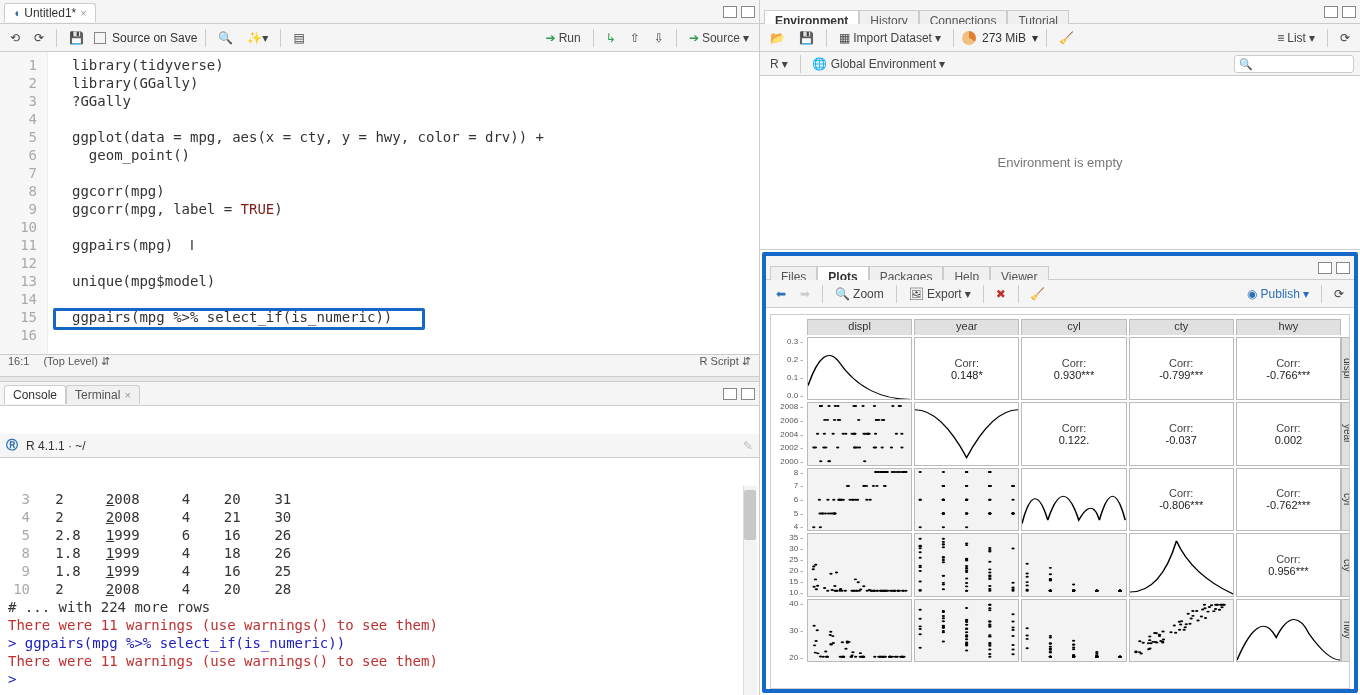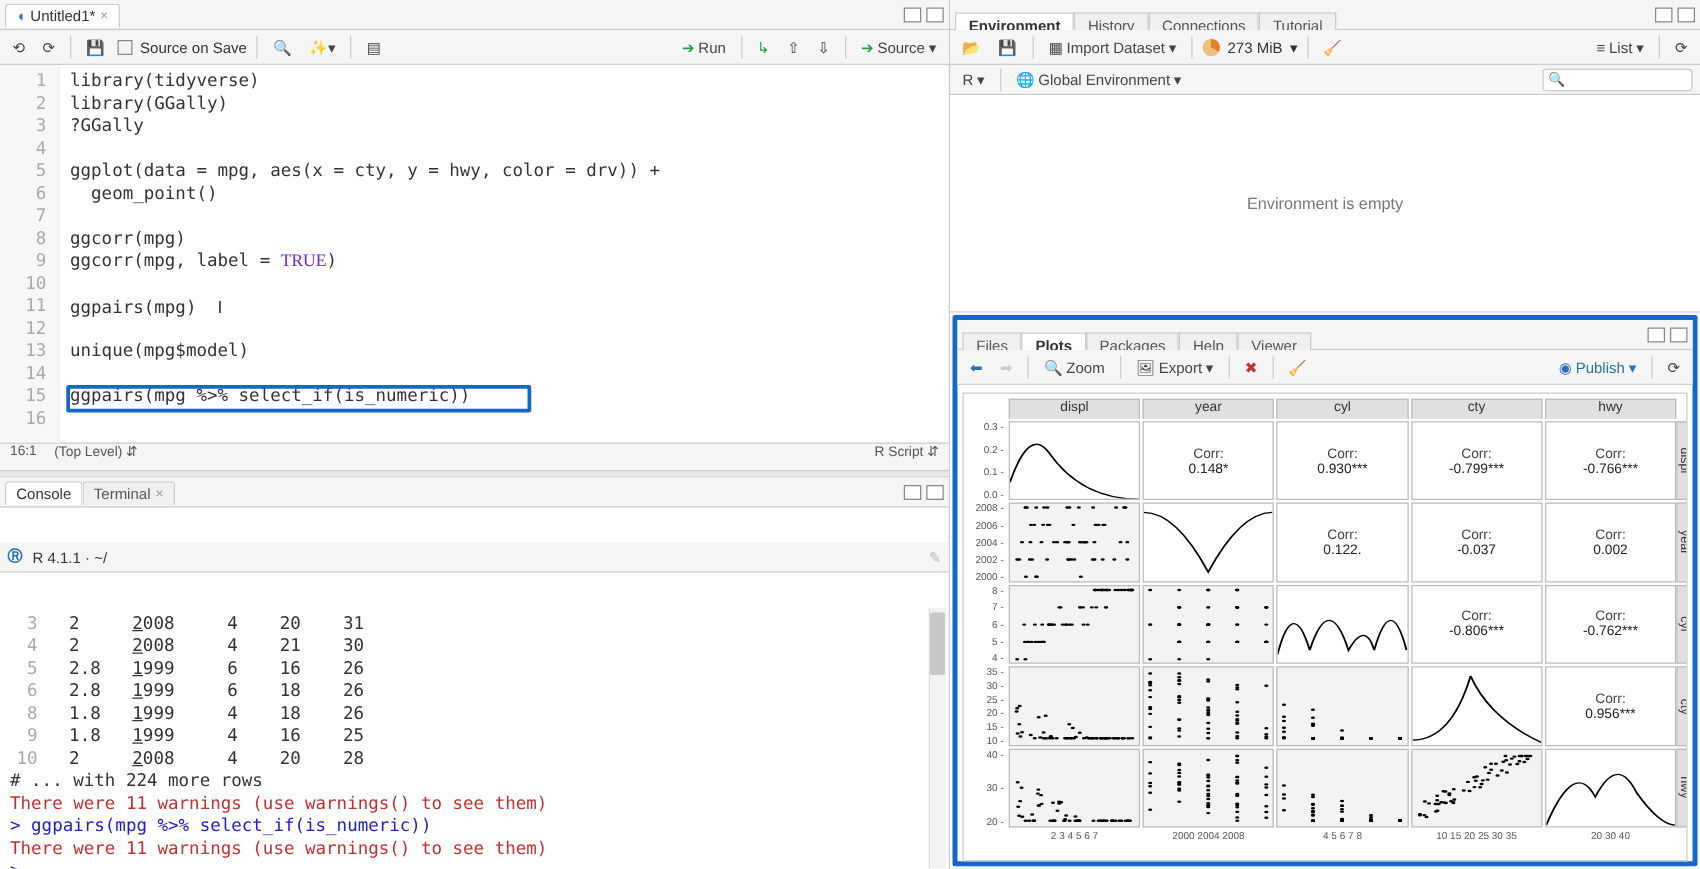--- a/index.html
+++ b/index.html
@@ -20,24 +20,24 @@
 .toolbar { display: flex; align-items: center; height: 28px; background: #f5f5f5; border-bottom: 1px solid #ccc; padding: 0 6px; gap: 6px; font-size: 12px; }
 .tbtn { display: inline-flex; align-items: center; gap: 3px; padding: 2px 4px; border-radius: 2px; color: #444; }
 .sep { width: 1px; height: 18px; background: #ccc; margin: 0 2px; }
 .spacer { flex: 1; }
 .check { width: 12px; height: 12px; border: 1px solid #888; display: inline-block; }
 
 
 .editor { flex: 1; display: flex; font-family: "Lucida Console", Monaco, monospace; font-size: 14px; line-height: 18px; overflow: hidden; position: relative; }
 .gutter { width: 48px; background: #f7f7f7; color: #aaa; text-align: right; padding: 4px 10px 0 0; border-right: 1px solid #eee; }
 .gutter div { height: 18px; }
-.code { padding: 4px 8px 0 8px; flex: 1; white-space: pre; }
+.code { padding: 4px 8px 0 8px; flex: 1; white-space: pre; margin-left: 16px; }
 .code-line { height: 18px; }
 .highlight-box { position: absolute; border: 3px solid #1668c8; border-radius: 2px; pointer-events: none; }
-.kw { color: #6d28d9; font-family: Liberation Serif, serif; }
+.kw { color: #7f1d1d; }
 
 
 .statusline { display: flex; height: 22px; background: #f5f5f5; border-top: 1px solid #ccc; padding: 0 8px; font-size: 11px; color: #555; }
 .statusline .spacer { flex: 1; }
 
 
 .hsplit { height: 6px; background: #e8e8e8; border-top: 1px solid #ccc; border-bottom: 1px solid #ccc; }
 .console-pane { flex: 1; display: flex; flex-direction: column; min-height: 0; gap: 28px; }
 .console-head { display: flex; align-items: center; height: 24px; background: #f5f5f5; border-bottom: 1px solid #ccc; padding: 0 6px; gap: 8px; }
 .console-head .r { color: #2a6fb8; font-weight: bold; }
@@ -178,21 +178,20 @@
         <span class="spacer"></span>
         <span style="color:#bbb">✎</span>
       </div>
       <div class="console-body" id="console-body">
         <div class="scrollbar">
             <div class="thumb"></div>
           </div>
           <div class="console-line"><span class="lnum">3</span>   2     <span style="text-decoration:underline">2</span>008     4    20    31</div>
           <div class="console-line"><span class="lnum">4</span>   2     <span style="text-decoration:underline">2</span>008     4    21    30</div>
           <div class="console-line"><span class="lnum">5</span>   2.8   <span style="text-decoration:underline">1</span>999     6    16    26</div>
-          <div class="console-line"><span class="lnum">6</span>   2.8   <span style="text-decoration:underline">1</span>999     6    18    26</div>
           <div class="console-line"><span class="lnum">8</span>   1.8   <span style="text-decoration:underline">1</span>999     4    18    26</div>
           <div class="console-line"><span class="lnum">9</span>   1.8   <span style="text-decoration:underline">1</span>999     4    16    25</div>
           <div class="console-line"><span class="lnum">10</span>   2     <span style="text-decoration:underline">2</span>008     4    20    28</div>
           <div class="console-line "># ... with 224 more rows</div>
           <div class="console-line red">There were 11 warnings (use warnings() to see them)</div>
           <div class="console-line blue">&gt; ggpairs(mpg %&gt;% select_if(is_numeric))</div>
           <div class="console-line red">There were 11 warnings (use warnings() to see them)</div>
           <div class="console-line blue">&gt; </div>
         </div>
     </div>
@@ -306,27 +305,20 @@
                 <span>25 -</span>
                 <span>20 -</span>
                 <span>15 -</span>
                 <span>10 -</span>
               </div>
               <div>
                 <span>40 -</span>
                 <span>30 -</span>
                 <span>20 -</span>
               </div>
-            </div>
-        <div class="xaxis" id="xaxis">
-              <div>2 3 4 5 6 7</div>
-              <div>2000 2004 2008</div>
-              <div>4 5 6 7 8</div>
-              <div>10 15 20 25 30 35</div>
-              <div>20 30 40</div>
             </div>
         <div class="matrix" id="matrix">
               <div class="cell diag"><svg class="curve" viewBox="0 0 100 90" preserveAspectRatio="none">
                   <path d="M0,70 Q15,5 30,35 Q55,90 100,90" fill="none" stroke="#000" stroke-width="1.5"></path>
                 </svg></div>
               <div class="cell corr">
                 <div class="lbl">Corr:</div>
                 <div class="val">0.148*</div>
               </div>
               <div class="cell corr">

